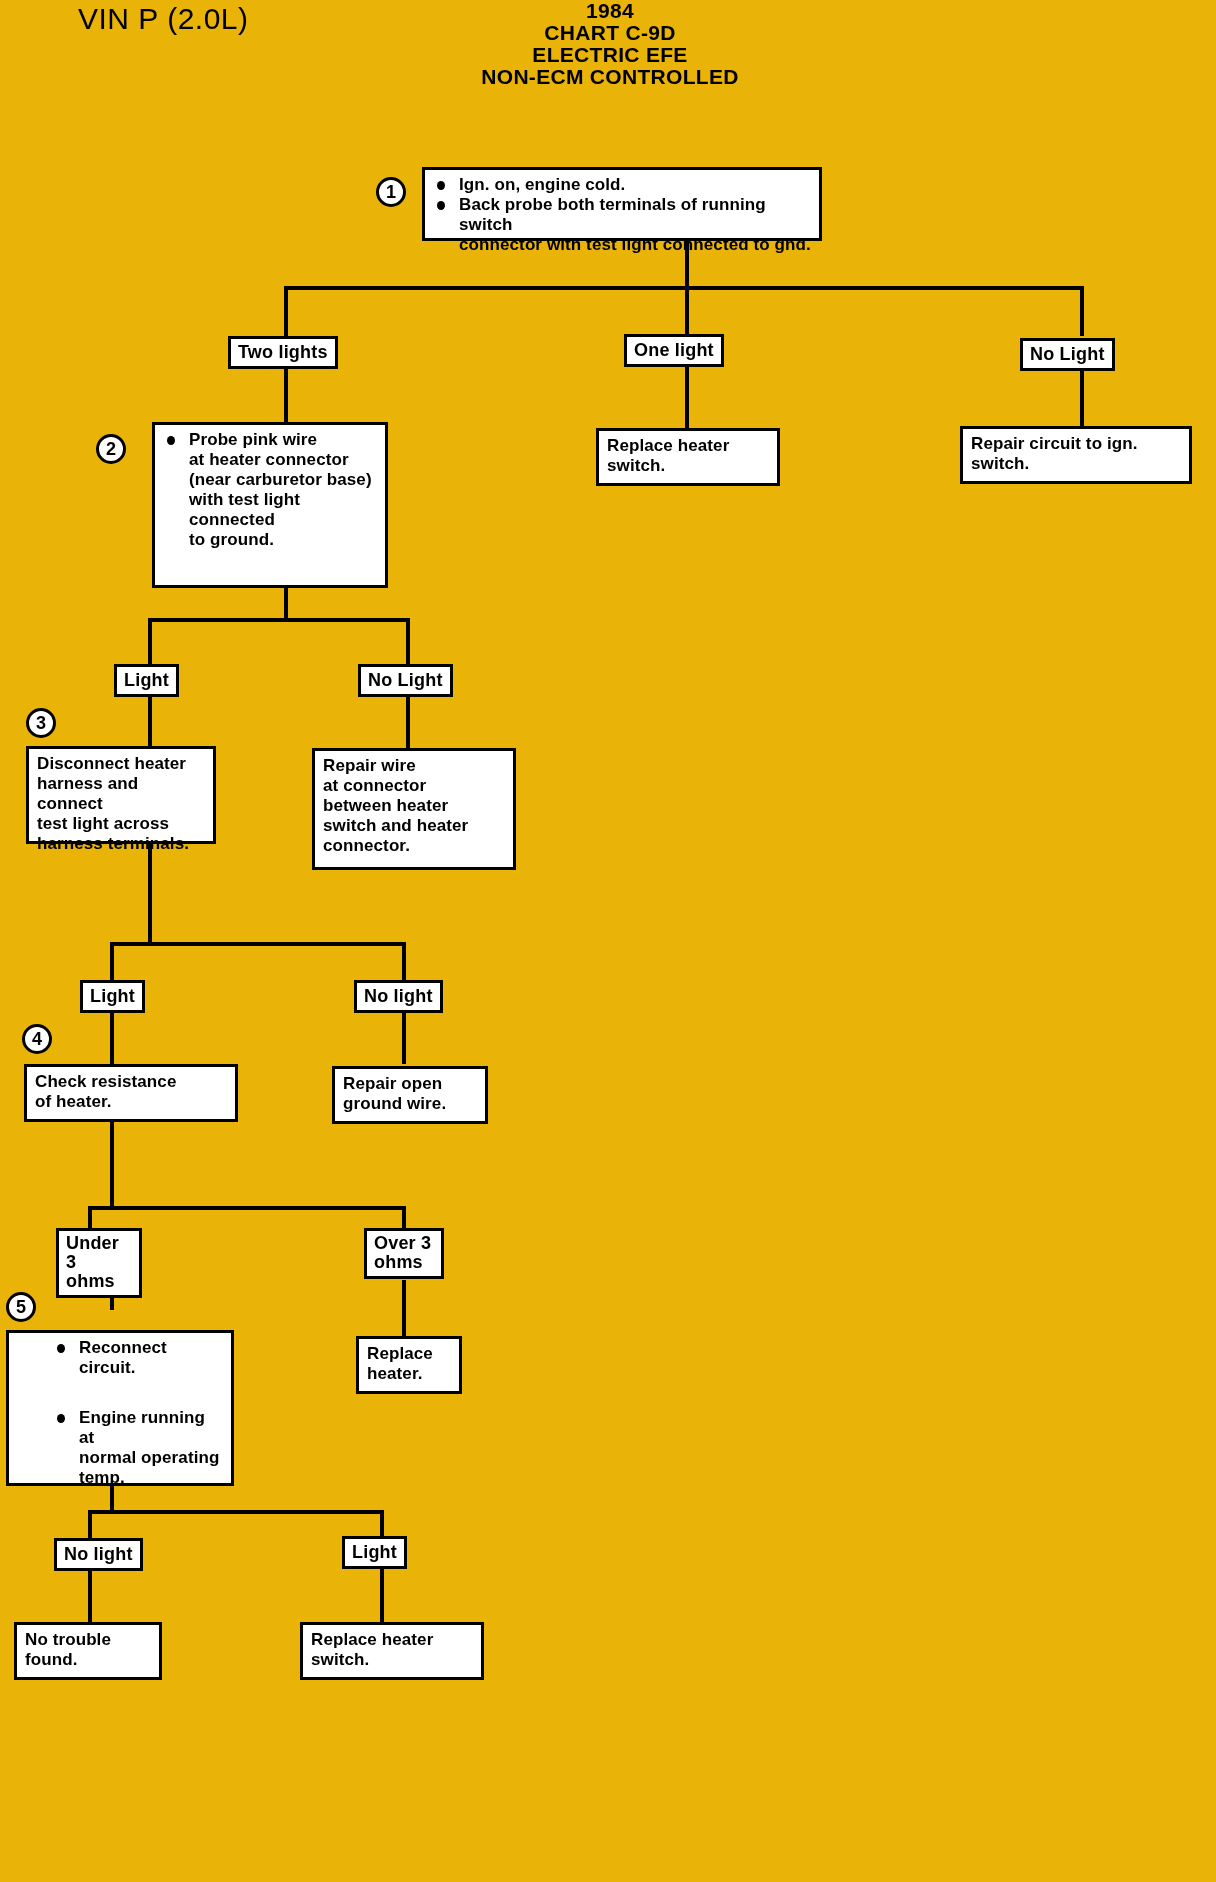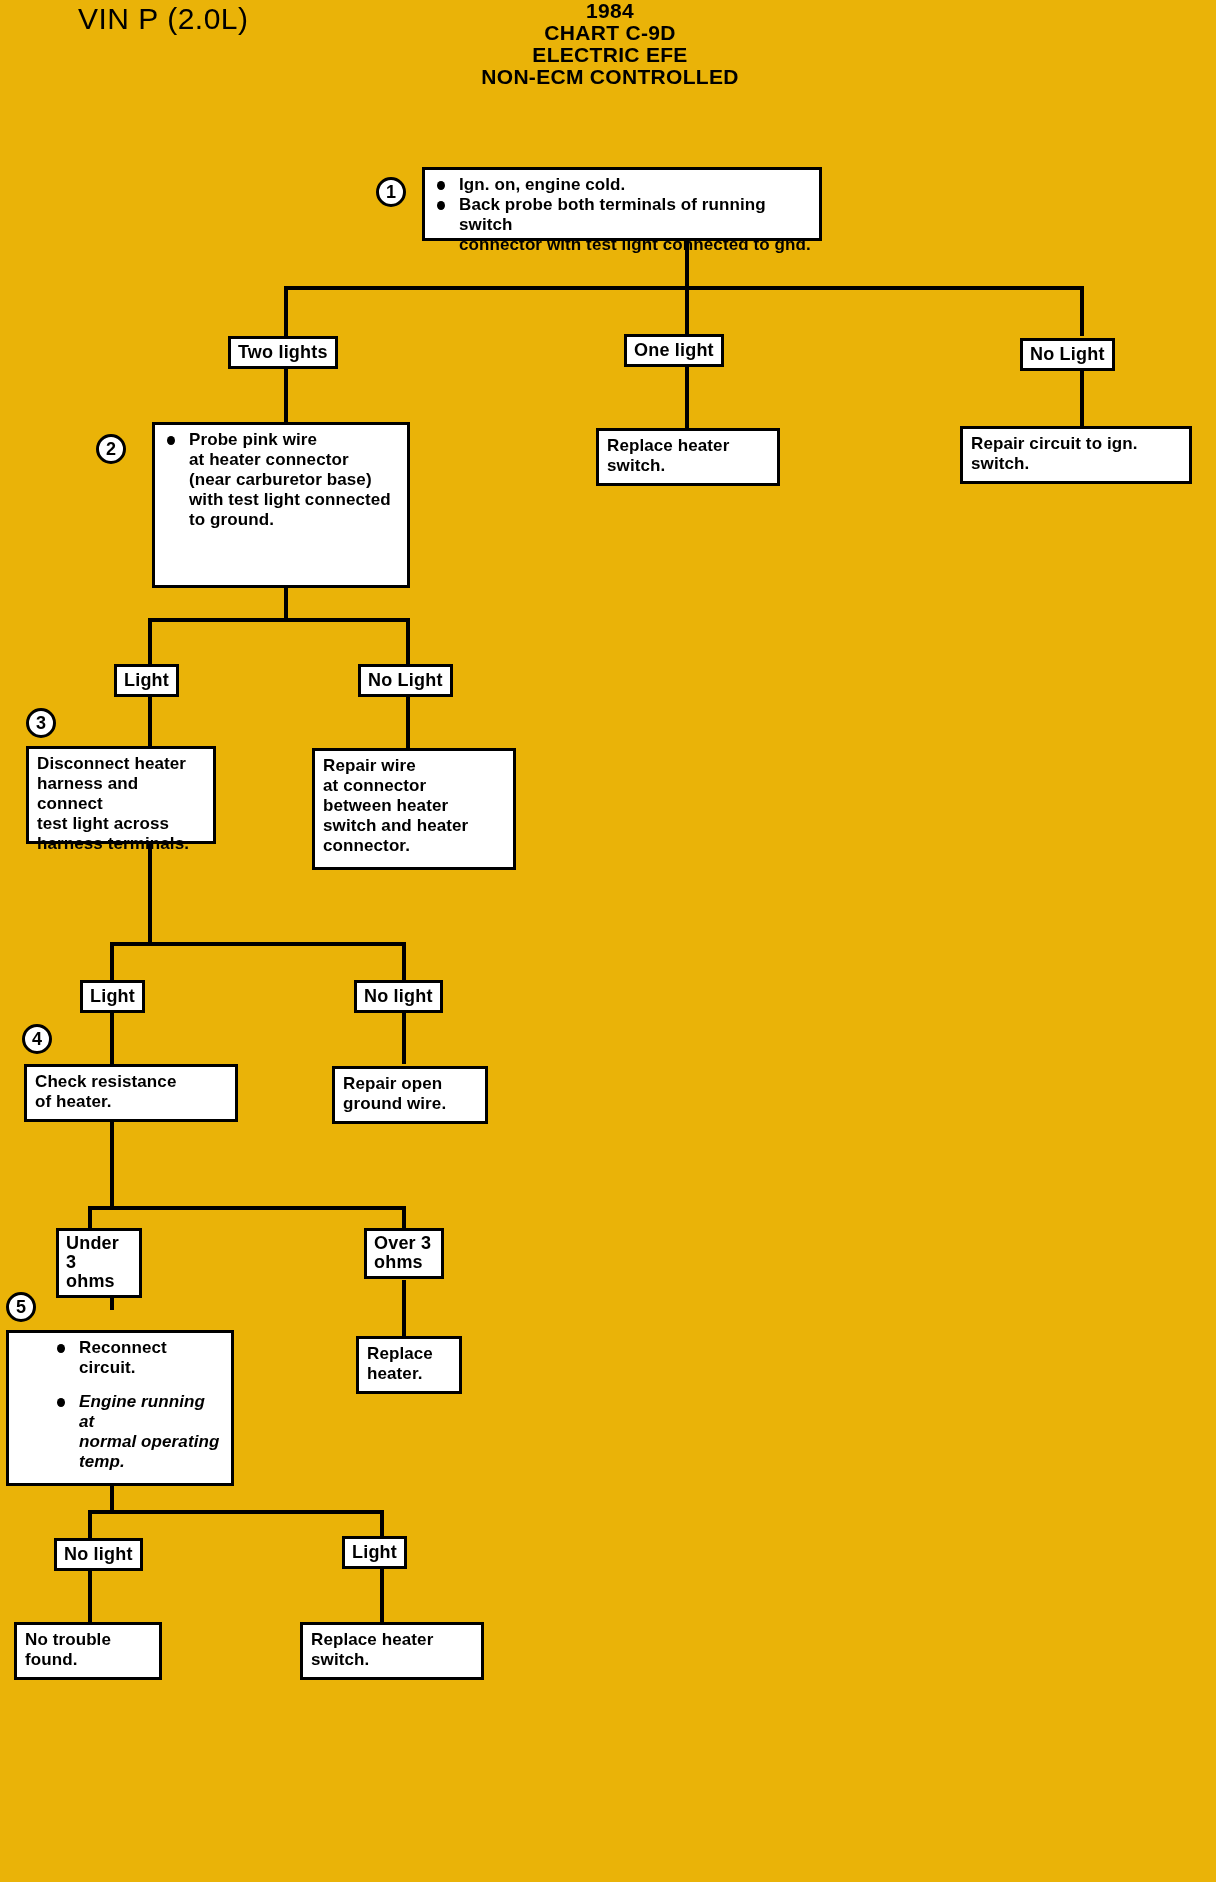--- a/index.html
+++ b/index.html
@@ -83,21 +83,21 @@
   .blist li .bullet {
     position: absolute;
     left: 4px;
     top: 6px;
     width: 8px;
     height: 9px;
     background: #000;
     border-radius: 50%;
   }
   .blist li .sub { display: block; }
-  .blist li.gap { margin-top: 14px; font-style: italic; }
+  .blist li.gap { margin-top: 30px; }
 
   
   .txt { font-size: 17px; font-weight: 700; line-height: 20px; }
 
   
   .stepnum {
     position: absolute;
     width: 30px;
     height: 30px;
     box-sizing: border-box;
@@ -150,21 +150,21 @@
 
   <div class="chip" style="left:228px; top:336px;">Two lights</div>
   <div class="chip" style="left:624px; top:334px;">One light</div>
   <div class="chip" style="left:1020px; top:338px;">No Light</div>
 
   <div class="ln v" style="left:284px; top:368px; height:54px;"></div>
   <div class="ln v" style="left:685px; top:366px; height:62px;"></div>
   <div class="ln v" style="left:1080px; top:370px; height:56px;"></div>
 
   <div class="stepnum" style="left:96px; top:434px;">2</div>
-  <div class="box" style="left:152px; top:422px; width:258px; height:166px;">
+  <div class="box" style="left:152px; top:422px; width:236px; height:166px;">
     <ul class="blist">
       <li><span class="bullet"></span>
         <span>Probe pink wire</span>
         <span class="sub">at heater connector</span>
         <span class="sub">(near carburetor base)</span>
         <span class="sub">with test light connected</span>
         <span class="sub">to ground.</span>
       </li>
     </ul>
   </div>

